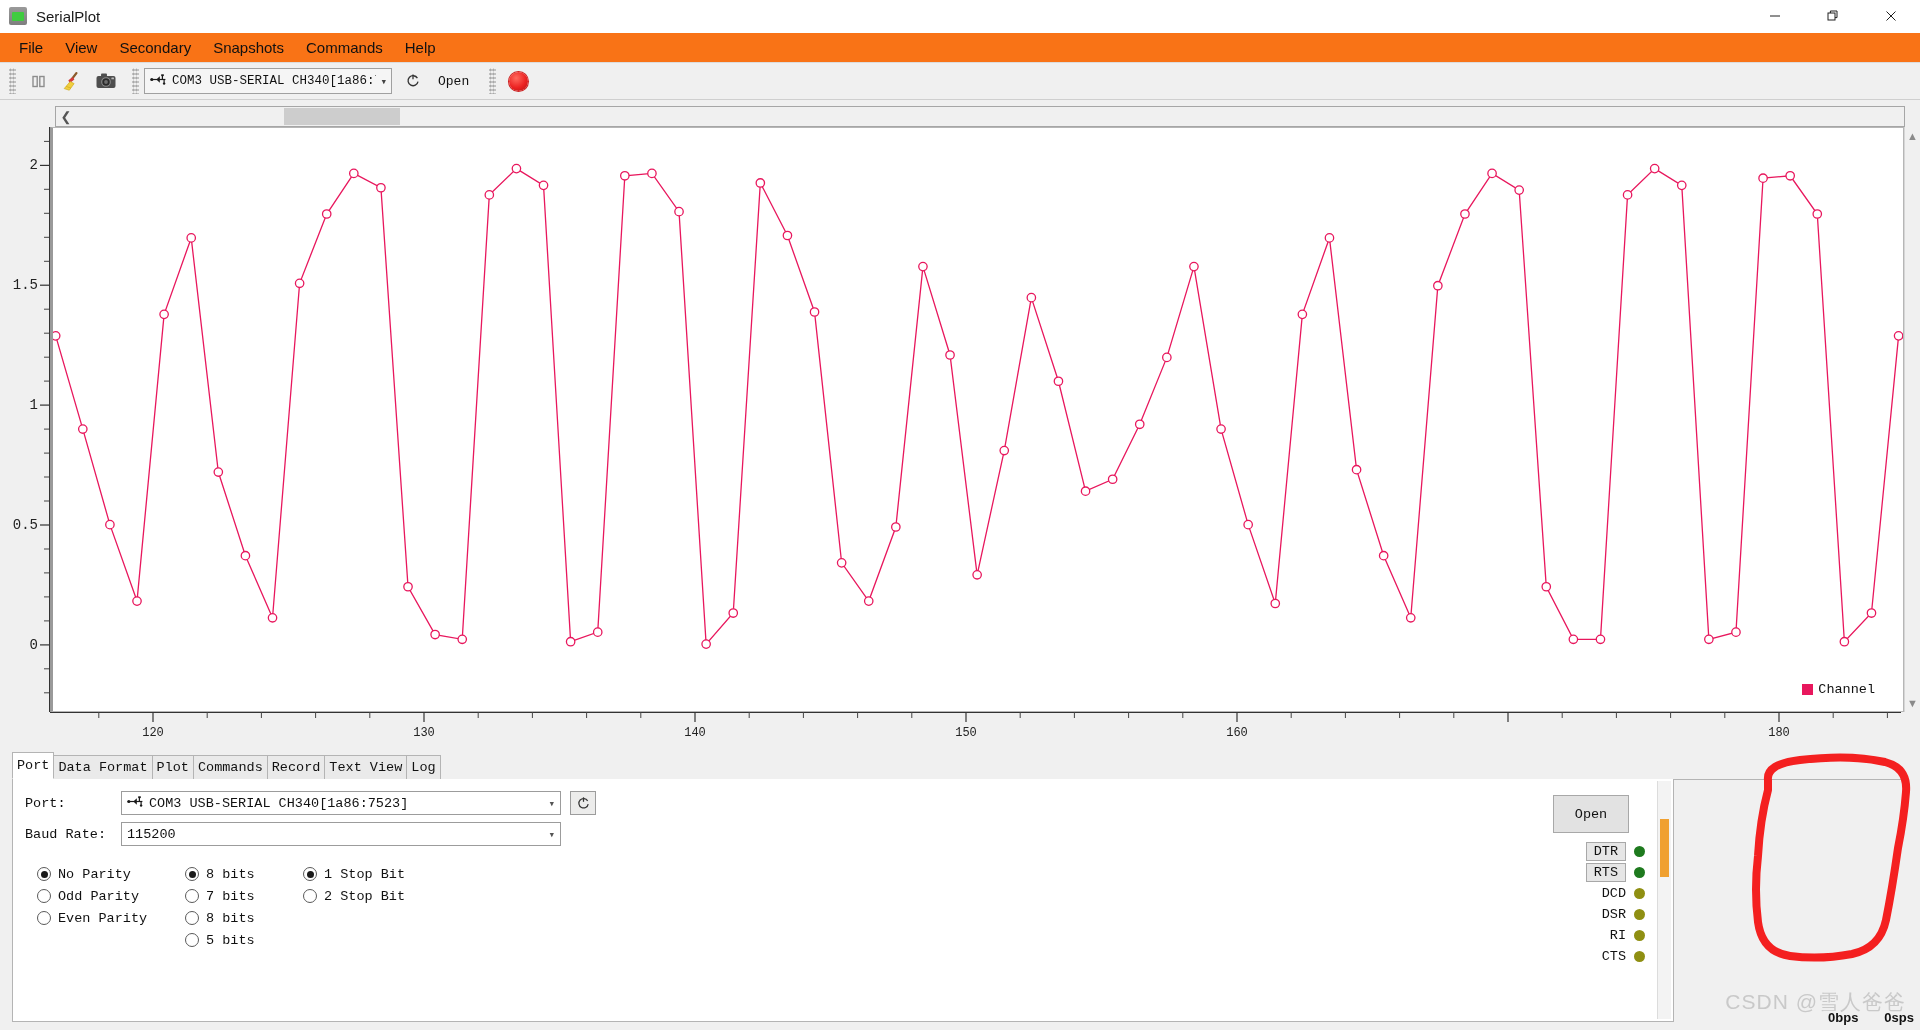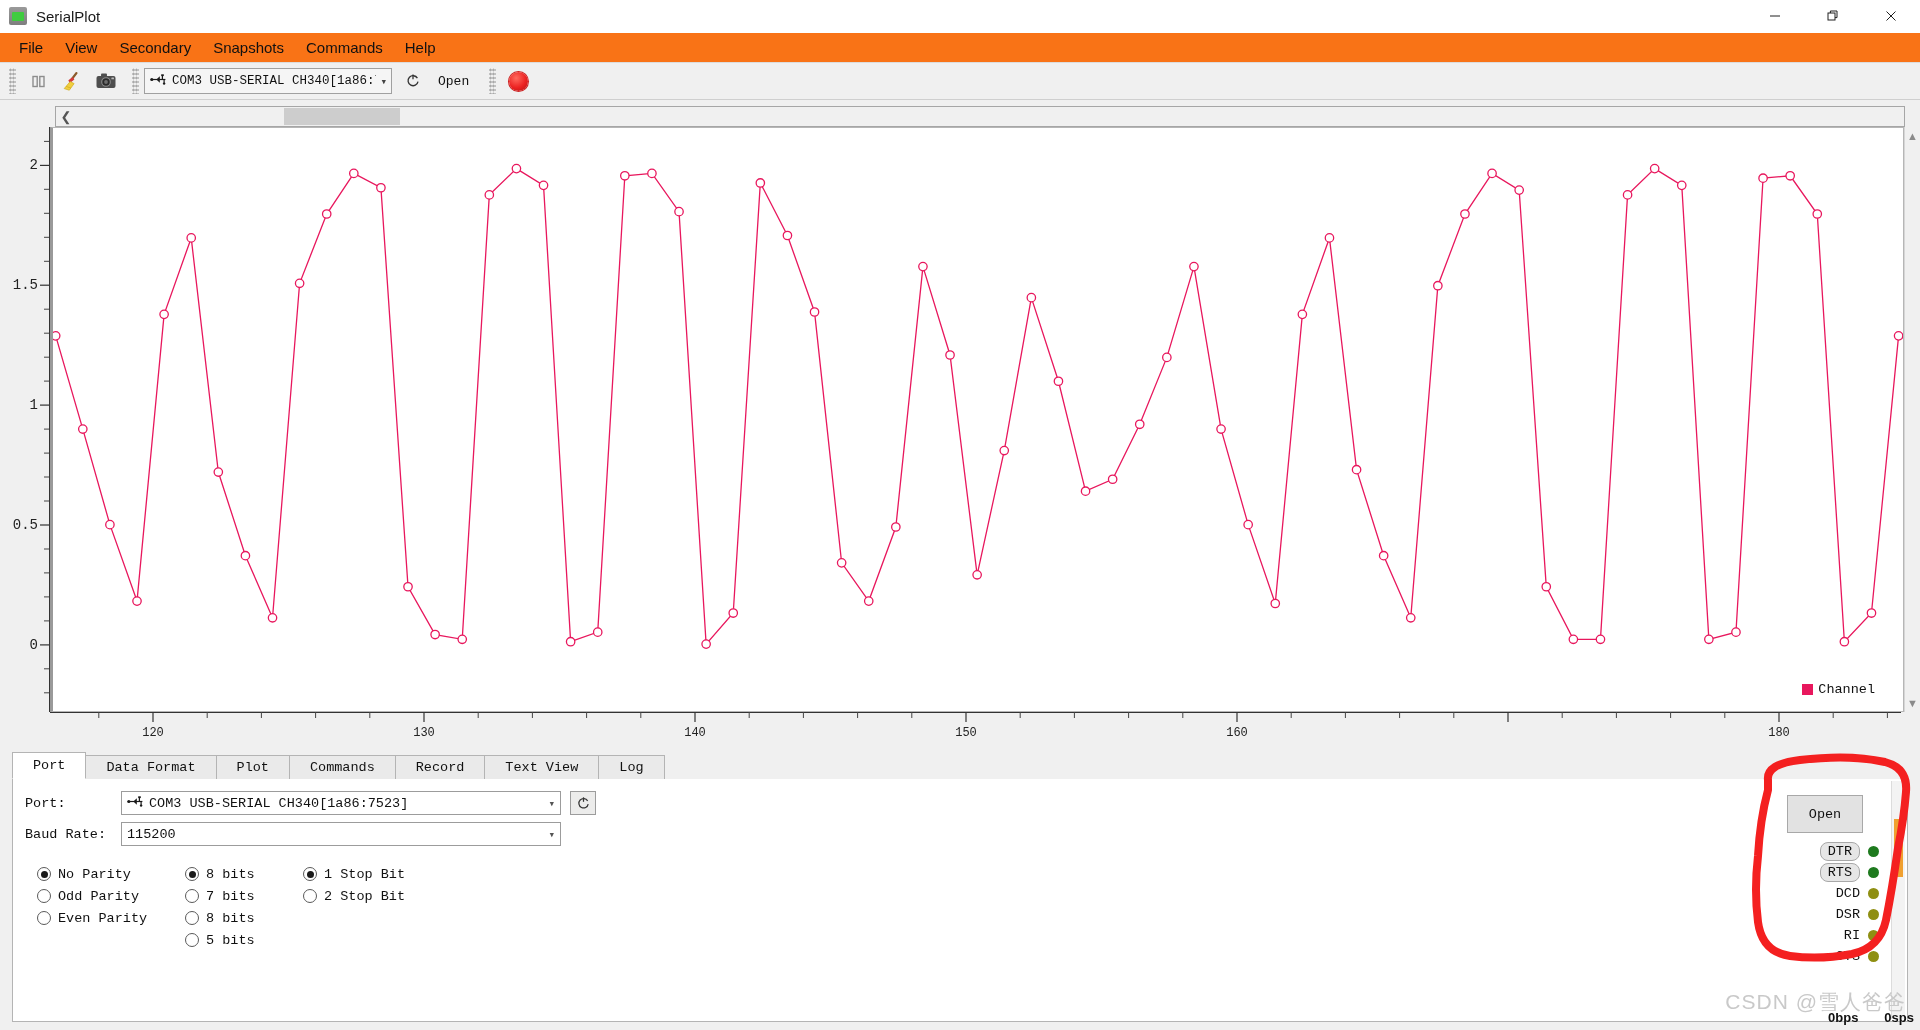--- a/index.html
+++ b/index.html
@@ -195,37 +195,37 @@
     background: #f0f0f0;
   }
   #tabstrip {
     position: absolute; left: 12px; top: 4px;
     display: flex; align-items: flex-end;
     height: 27px;
     border-bottom: 1px solid #b4b4b4;
     width: 1896px;
   }
   .tab {
-    height: 24px; padding: 0 20px;
+    height: 24px; padding: 0 4px;
     display: flex; align-items: center;
     font-family: "Liberation Mono", monospace;
     font-size: 13.5px; color: #111;
     background: #eaeaea;
     border: 1px solid #b4b4b4;
     border-bottom: none;
     margin-right: -1px;
   }
   .tab.active {
     background: #ffffff; height: 27px;
     position: relative; z-index: 2;
     border-bottom: 1px solid #ffffff;
   }
   #tabpanel {
     position: absolute; left: 12px; top: 30px;
-    width: 1896px; height: 243px;
+    width: 1662px; height: 243px;
     background: #ffffff;
     border: 1px solid #b4b4b4;
     border-top: none;
   }
   .frow {
     position: absolute; display: flex; align-items: center;
     font-family: "Liberation Mono", monospace;
     font-size: 13.5px; color: #111;
   }
   .flabel { width: 96px; flex: none; }
@@ -276,21 +276,20 @@
     position: absolute; right: 28px; top: 62px;
     display: flex; flex-direction: column; align-items: flex-end;
   }
   .sigrow {
     display: flex; align-items: center; justify-content: flex-end;
     height: 21px; gap: 8px;
   }
   .sig-name {
     font-family: "Liberation Mono", monospace;
     font-size: 13.5px; color: #111;
-    border-radius: 8px;
   }
   .sig-name.btnish {
     background: #e6e6e6; border: 1px solid #a8a8a8;
     padding: 1px 7px; line-height: 15px;
   }
   .led { width: 11px; height: 11px; border-radius: 50%; flex: none; }
 
   #panel-scroll {
     position: absolute; right: 2px; top: 2px;
     width: 14px; height: 238px;

